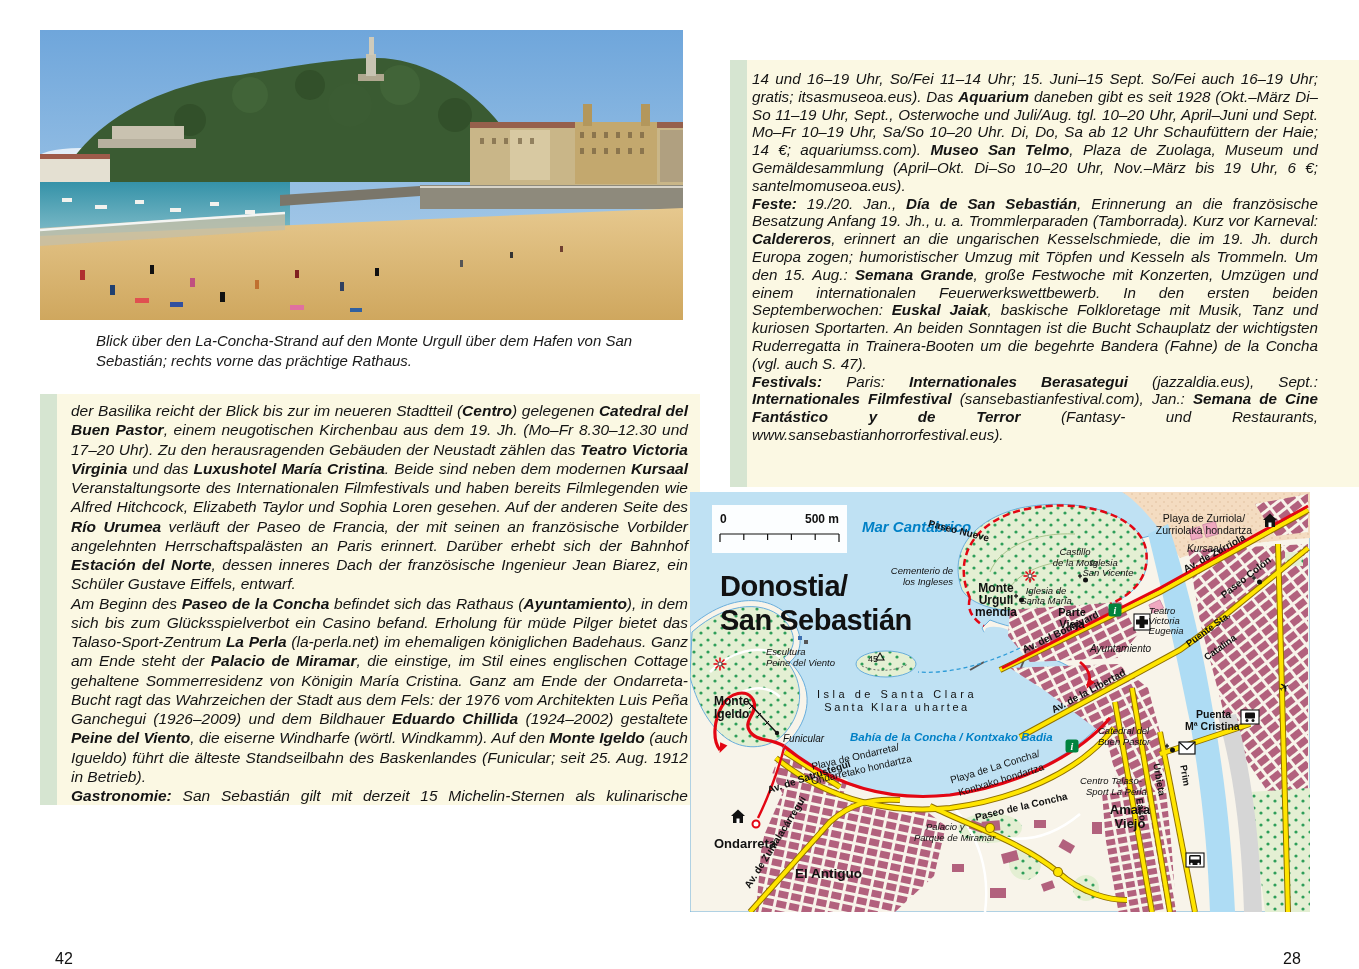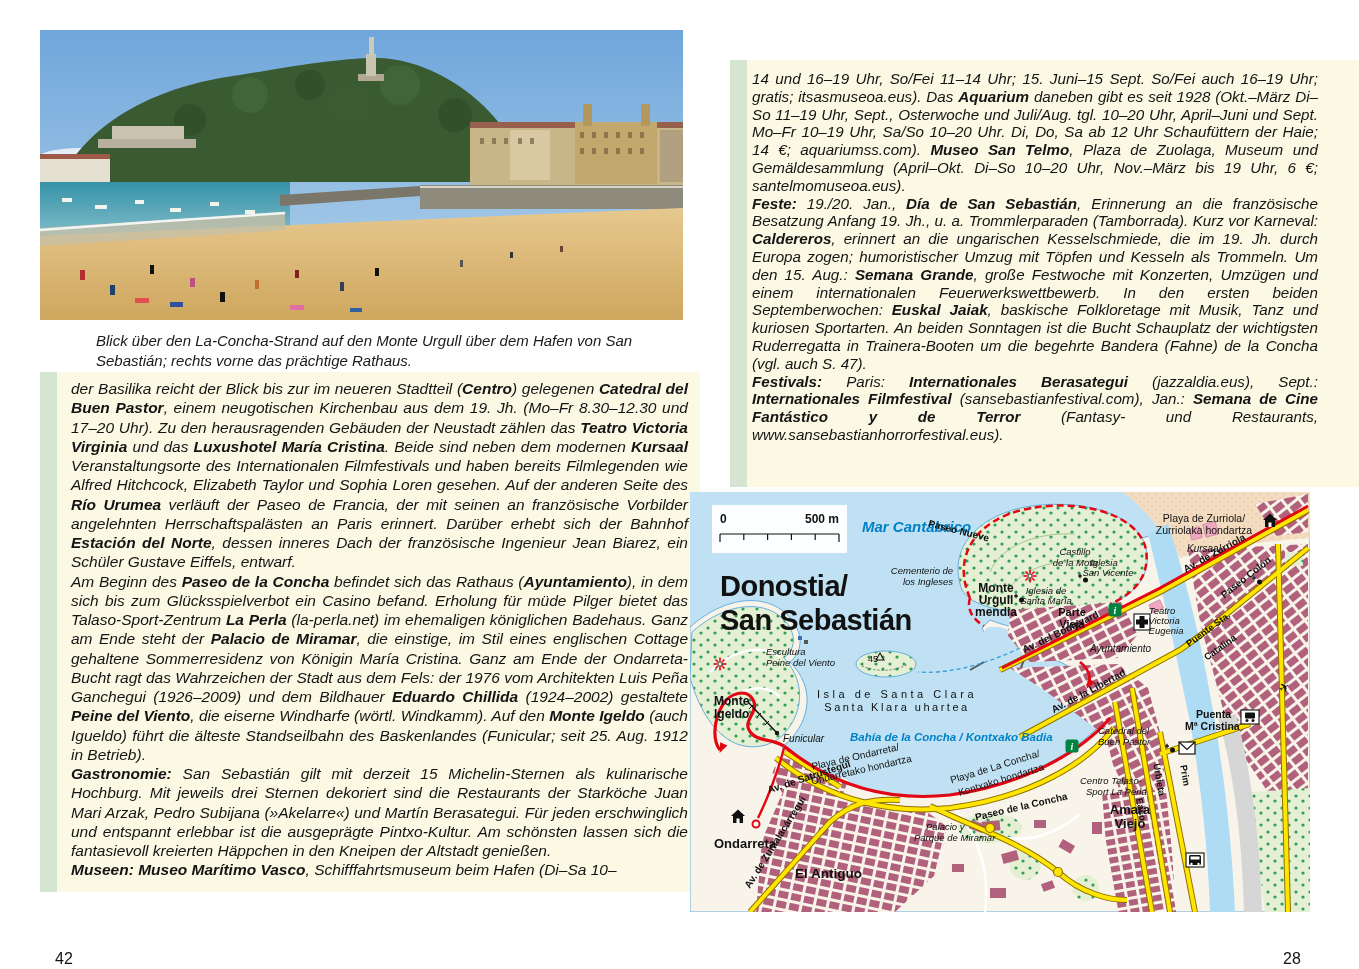--- a/index.html
+++ b/index.html
@@ -5,21 +5,21 @@
   html,body{margin:0;padding:0;background:#fff;}
   body{width:1359px;height:969px;position:relative;font-family:"Liberation Sans",sans-serif;color:#111;}
   .abs{position:absolute;}
   
   .photo-wrap{left:40px;top:30px;width:643px;height:290px;overflow:hidden;}
   
   .caption{left:56px;top:331px;width:585px;font:italic 15px/1.33 "Liberation Sans",sans-serif;color:#1a1a1a;margin-left:40px;}
   
   .tbox{background:#FBF8E3;overflow:hidden;}
   .tbox .gstrip{position:absolute;left:0;top:0;bottom:0;width:17px;background:#D6E5D1;}
-  .tbox-left{left:40px;top:372px;width:660px;height:520px;}
+  .tbox-left{left:40px;top:394px;width:660px;height:411px;}
   .tbox-right{left:730px;top:60px;width:664px;height:427px;}
   .tbox .txt{position:absolute;font-style:italic;text-align:justify;color:#141414;}
   .tbox-left .txt{left:31px;top:7px;width:617px;font-size:15.5px;line-height:19.25px;}
   .tbox-right .txt{left:22px;top:10px;width:566px;font-size:15.2px;line-height:17.8px;}
   .txt p{margin:0;}
   .txt b{font-weight:bold;}
   
   .pageno{font:16px "Liberation Sans",sans-serif;color:#111;top:922px;margin-top:28px;}
   .pageno-l{left:55px;}
   .pageno-r{left:1283px;}

